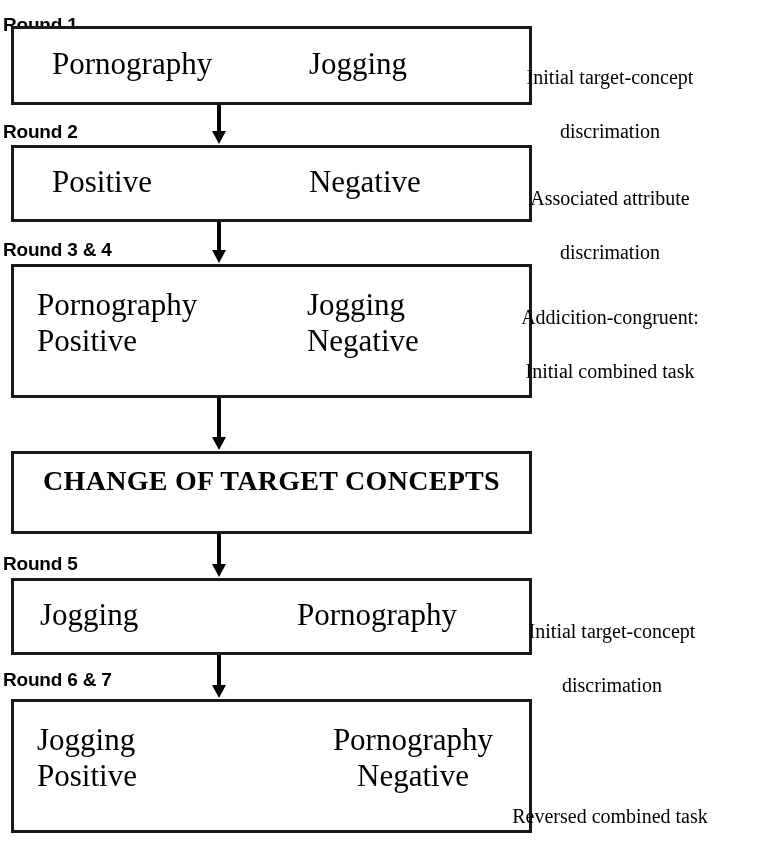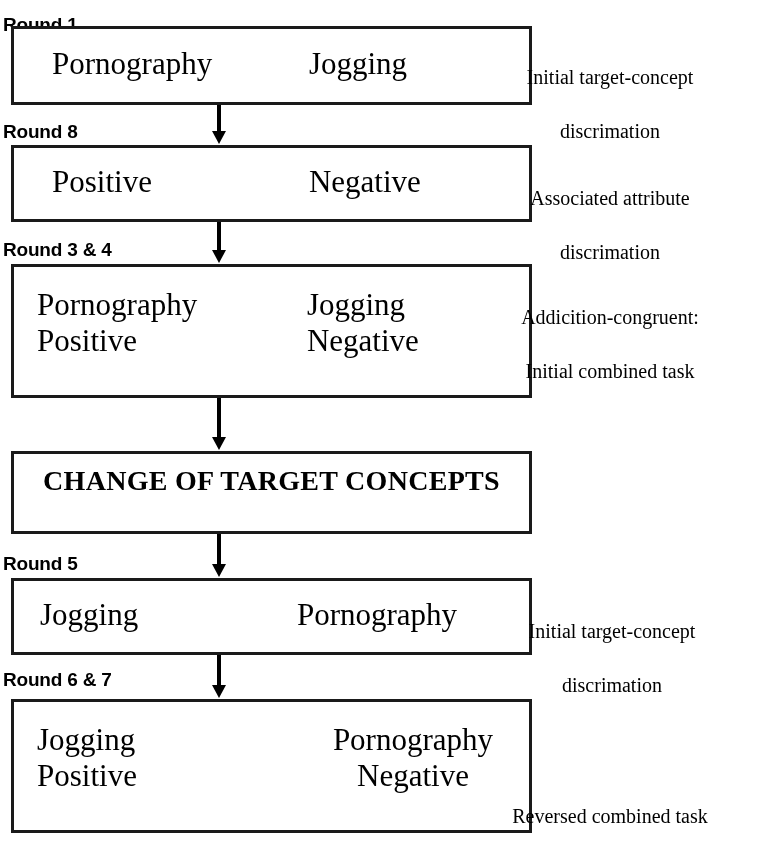--- a/index.html
+++ b/index.html
@@ -145,21 +145,21 @@
   <div class="description" style="left:470px; top:36px; width:280px;">
     <span class="line">Initial target-concept</span>
     <span class="line">discrimation</span>
   </div>
 
   <div class="arrow" style="top:105px; height:40px;">
     <div class="shaft" style="height:28px;"></div>
     <div class="head" style="top:26px;"></div>
   </div>
 
-  <div class="round-label" style="left:3px; top:122px;">Round 8</div>
+  <div class="round-label" style="left:3px; top:122px;">Round 2</div>
 
   <div class="stage-box single" style="top:145px; height:77px;">
     <div class="box-row" style="top:16px;">
       <div class="col col-left">
         <div class="term">Positive</div>
       </div>
       <div class="col col-right">
         <div class="term">Negative</div>
       </div>
     </div>

